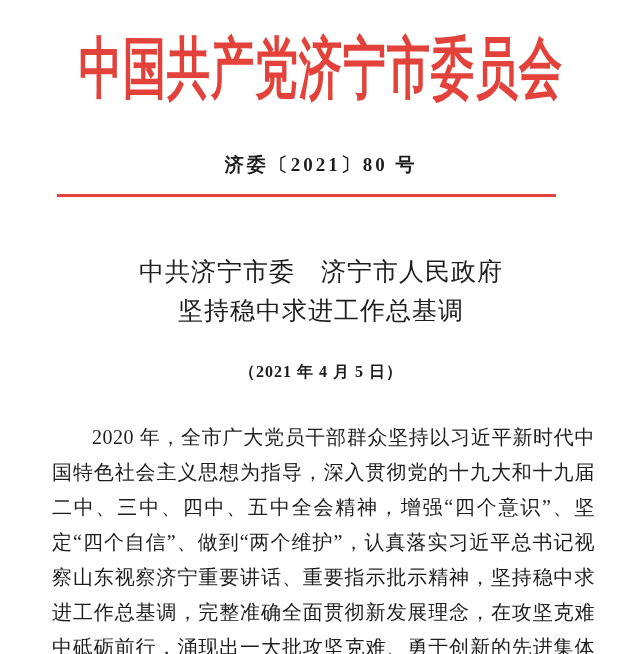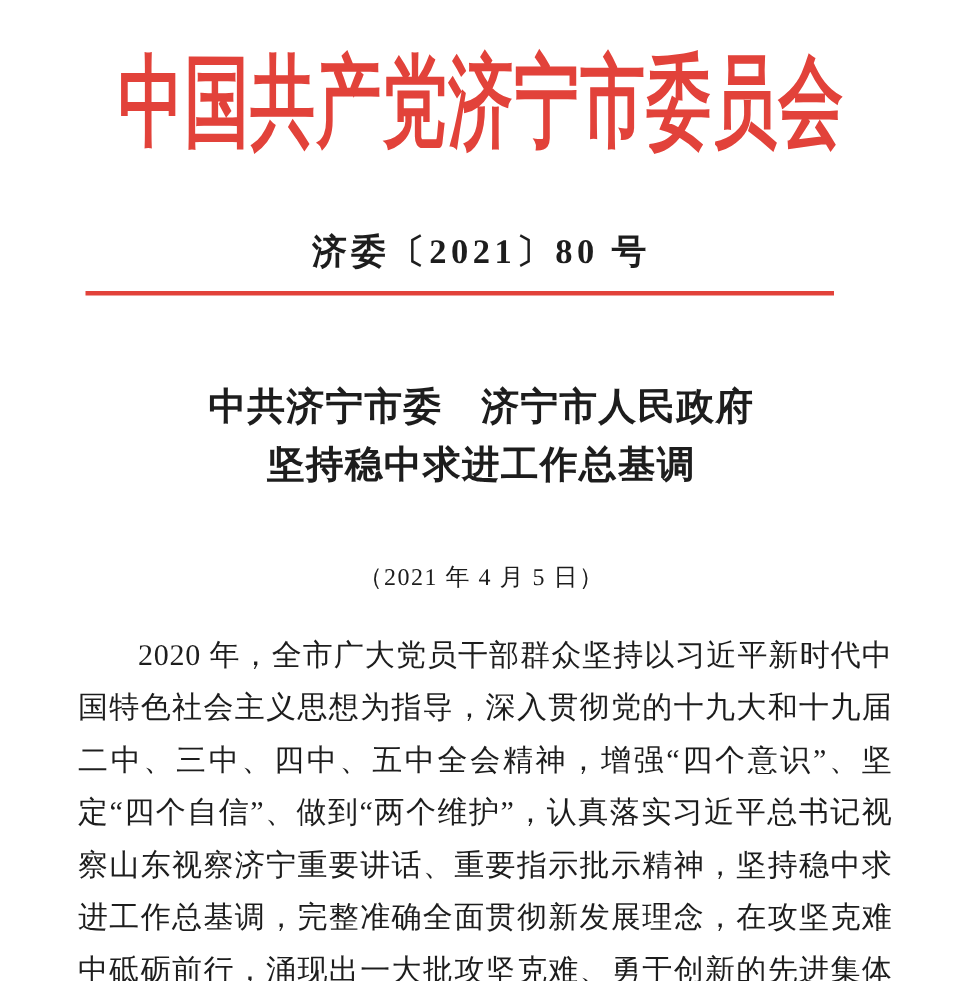--- a/index.html
+++ b/index.html
@@ -36,52 +36,52 @@
     white-space: nowrap;
     transform: scaleY(1.55);
     transform-origin: top center;
   }
   .doc-number {
     position: absolute;
     top: 152px;
     left: 0;
     width: 100%;
     text-align: center;
-    font-size: 23px;
+    font-size: 19px;
     font-weight: 700;
     letter-spacing: 3px;
   }
   .divider {
     position: absolute;
     top: 194px;
     left: 57px;
     width: 499px;
     height: 3px;
     background: var(--accent-red);
   }
   .title-block {
     position: absolute;
     top: 252px;
     left: 0;
     width: 100%;
     text-align: center;
-    font-weight: 700;
+    font-weight: 400;
     font-size: 25px;
     line-height: 39px;
     letter-spacing: 1px;
   }
   .title-line { white-space: nowrap; }
   .doc-date {
     position: absolute;
-    top: 375px;
+    top: 362px;
     left: 0;
     width: 100%;
     text-align: center;
     font-size: 16px;
-    font-weight: 400;
+    font-weight: 700;
     letter-spacing: 1px;
   }
   .body-text {
     position: absolute;
     top: 420px;
     left: 52px;
     width: 543px;
     font-size: 20px;
     line-height: 35px;
     text-align: justify;

